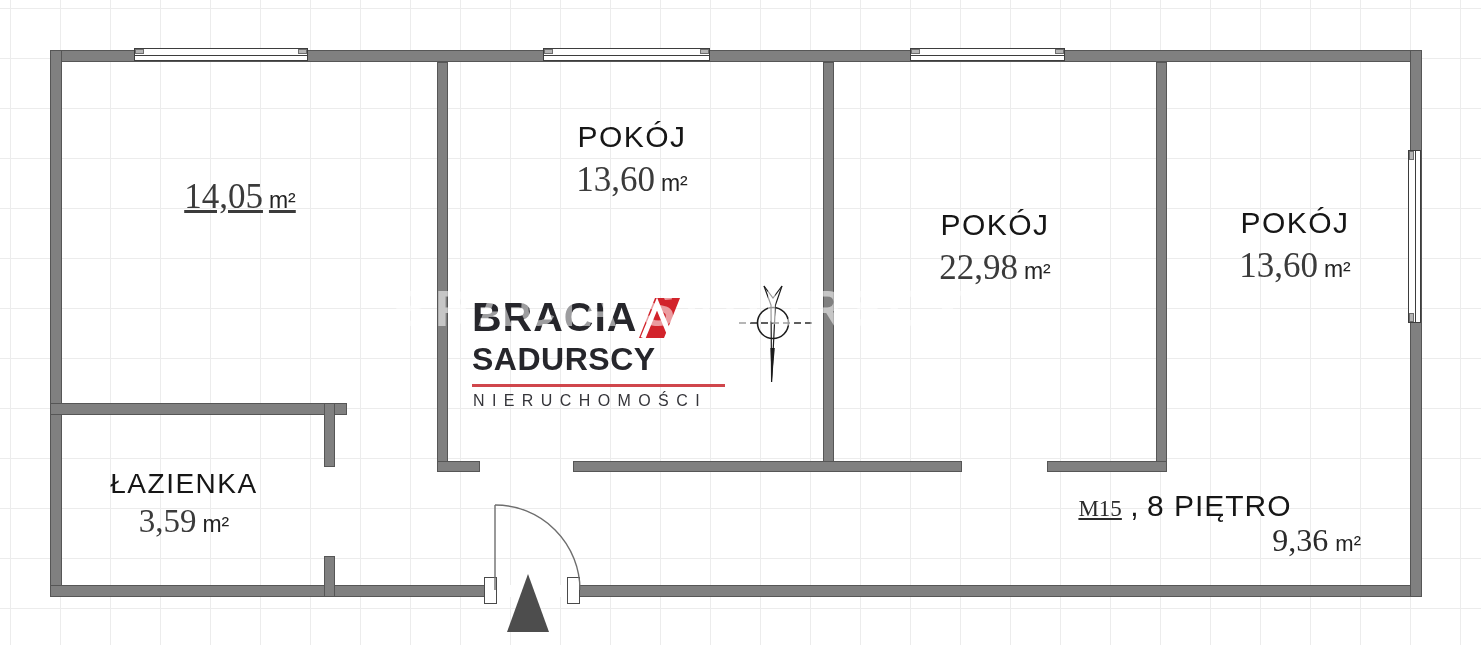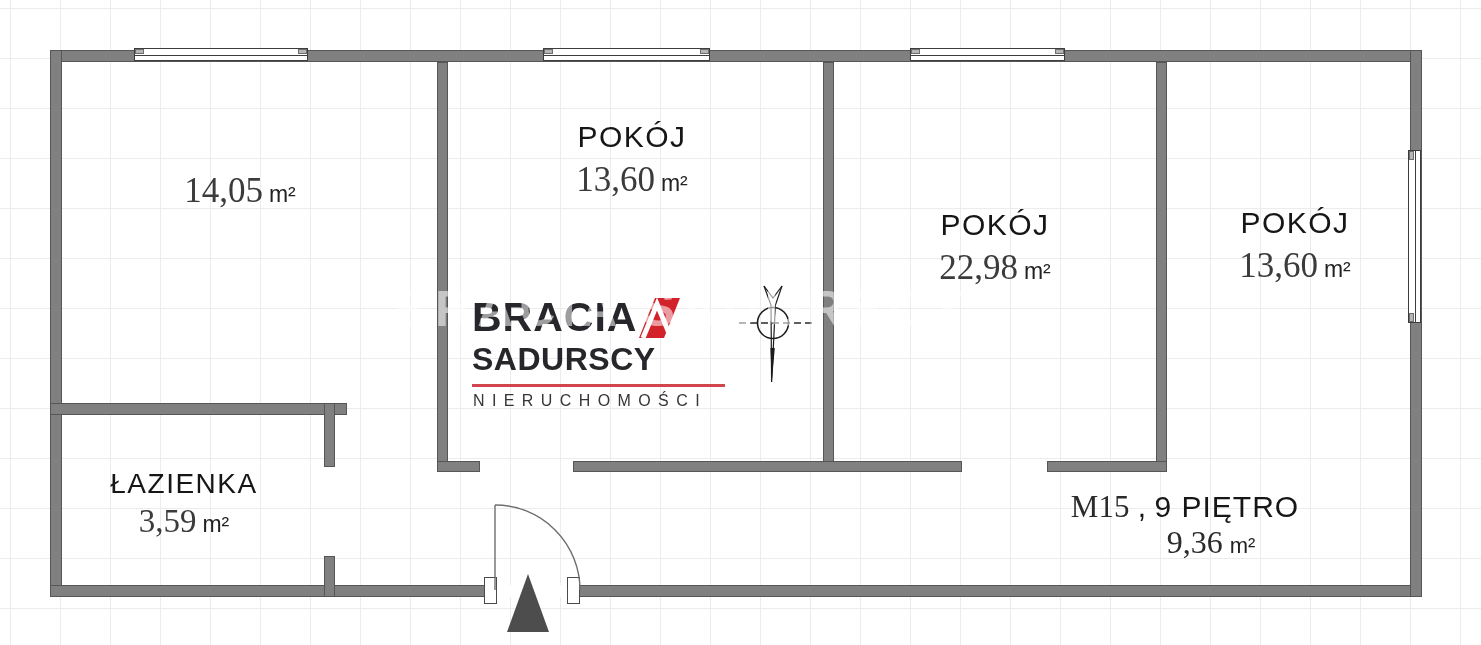--- a/index.html
+++ b/index.html
@@ -132,21 +132,21 @@
 
   <svg class="svg-overlay" style="left:735px;top:278px;" width="85" height="112" viewBox="0 0 85 112">
     <line x1="4" y1="45" x2="80" y2="45" stroke="#2a2a2a" stroke-width="1.3" stroke-dasharray="7 4"></line>
     <circle cx="38" cy="45" r="15.5" fill="#ffffff" fill-opacity="0.0" stroke="#1c1c1c" stroke-width="1.6"></circle>
     <path d="M29 8 L36 27 L36.6 104 L40.4 27 L47 8" fill="none" stroke="#1c1c1c" stroke-width="1.2"></path>
     <path d="M29 8 L38 20 L47 8" fill="none" stroke="#1c1c1c" stroke-width="1.2"></path>
     <polygon points="35.4,70 39.8,70 36.8,104" fill="#1c1c1c"></polygon>
   </svg>
 
   <div class="room-label" style="left:90px;top:171px;width:300px;">
-    <div class="room-area" style="">
+    <div class="room-area" style="margin-top:6px;text-decoration:underline;">
       <span>14,05</span><span class="unit">m²</span>
     </div>
   </div>
 
   <div class="room-label" style="left:482px;top:120px;width:300px;">
     <div class="room-name">POKÓJ</div>
     <div class="room-area" style="margin-top:6px;">
       <span>13,60</span><span class="unit">m²</span>
     </div>
   </div>
@@ -168,23 +168,23 @@
   <div class="room-label" style="left:59px;top:468px;width:250px;">
     <div class="room-name" style="font-size:28px;">ŁAZIENKA</div>
     <div class="room-area" style="margin-top:3px;font-size:33px;">
       <span>3,59</span><span class="unit">m²</span>
     </div>
   </div>
 
 
   <div class="room-label" style="left:1035px;top:489px;width:300px;">
     <div style="white-space:nowrap;">
-      <span class="serif" style="font-size:31px;color:#2b2b2b;">M15</span><span class="sans" style="font-size:30px;font-weight:500;white-space:pre;"> , </span><span class="sans" style="font-size:30px;font-weight:500;letter-spacing:1px;">9 PIĘTRO</span>
-    </div>
-    <div style="white-space:nowrap;transform:translateX(26px);margin-top:-1px;">
+      <span class="serif" style="font-size:23px;color:#2b2b2b;text-decoration:underline;">M15</span><span class="sans" style="font-size:30px;font-weight:500;white-space:pre;"> , </span><span class="sans" style="font-size:30px;font-weight:500;letter-spacing:1px;">8 PIĘTRO</span>
+    </div>
+    <div style="white-space:nowrap;transform:translateX(26px);margin-top:-1px;text-align:right;">
       <span class="serif" style="font-size:32px;color:#2b2b2b;">9,36</span><span class="sans" style="font-size:22px;color:#222;margin-left:7px;">m²</span>
     </div>
   </div>
 
   <div id="logo">
     <div class="logo-line1">BRACIA</div>
     <svg id="logo-mark" width="48" height="42" viewBox="0 0 48 42">
       <polygon points="5,41 21,1 46,1 30,41" fill="#d2232b"></polygon>
       <path d="M9 41 L23 7 L37 41" fill="none" stroke="#ffffff" stroke-width="5"></path>
     </svg>

